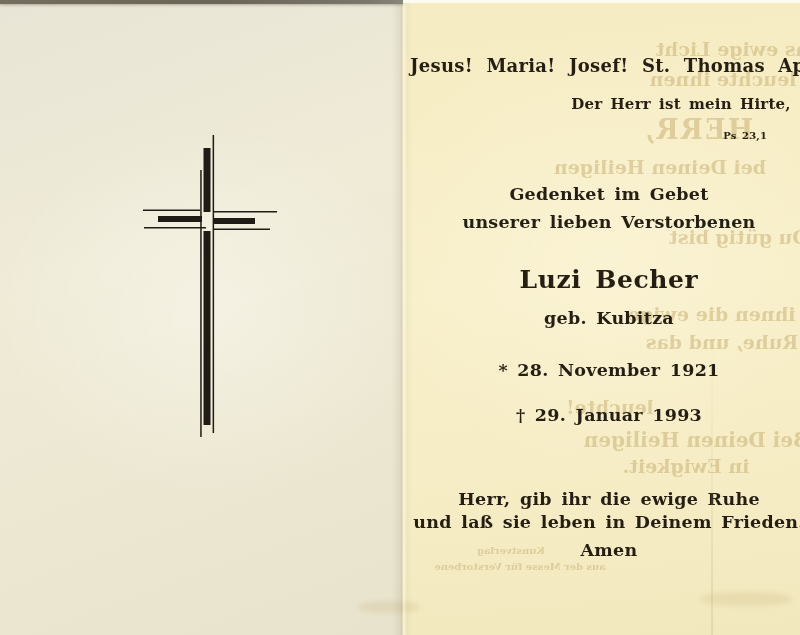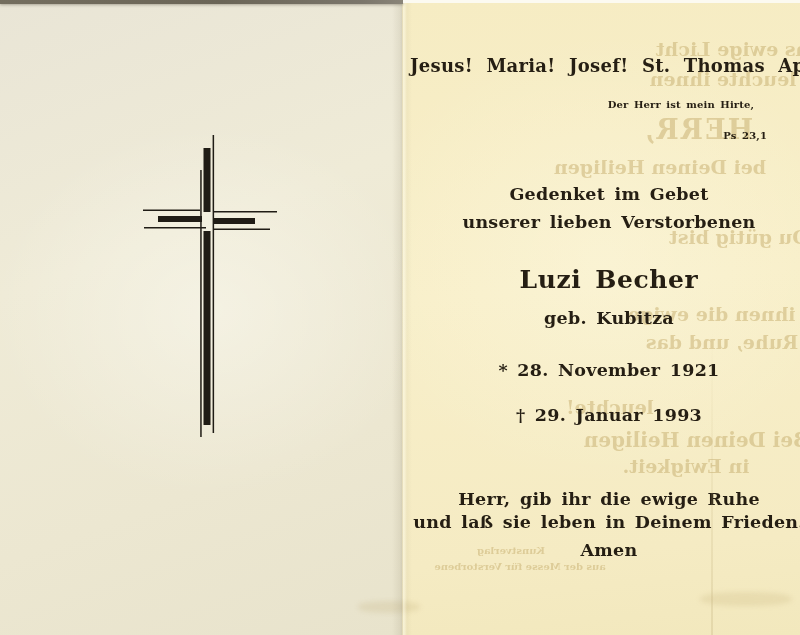--- a/index.html
+++ b/index.html
@@ -61,21 +61,21 @@
   .cross-svg rect { fill: var(--cross, #201c15); }
 
   
   .line {
     position: absolute; left: 410px; width: 398px; z-index: 2;
     text-align: center; white-space: nowrap;
     color: var(--ink, #251e13);
     font-weight: 600; word-spacing: 0.18em; letter-spacing: 0.015em;
   }
   .invocation   { top: 55px;  font-size: 18px; word-spacing: 7px; }
-  .psalm-block  { left: 571px; width: 220px; top: 96px;  font-size: 10px; line-height: 17px; }
+  .psalm-block  { left: 571px; width: 220px; top: 96px;  font-size: 15px; line-height: 17px; }
   .psalm-ref    { left: 402px; width: 365px; top: 130px; font-size: 10px; text-align: right; }
   .remember-1   { top: 184px; font-size: 17.5px; }
   .remember-2   { top: 212px; font-size: 17.5px; }
   .name         { top: 265px; font-size: 25px; font-weight: 700; letter-spacing: 0.6px; }
   .maiden       { top: 308px; font-size: 17.5px; }
   .birth        { top: 360px; font-size: 17.5px; }
   .death        { top: 405px; font-size: 17.5px; }
   .prayer-1     { top: 489px; font-size: 17.5px; }
   .prayer-2     { top: 512px; font-size: 17.5px; }
   .amen         { top: 540px; font-size: 17.5px; }

